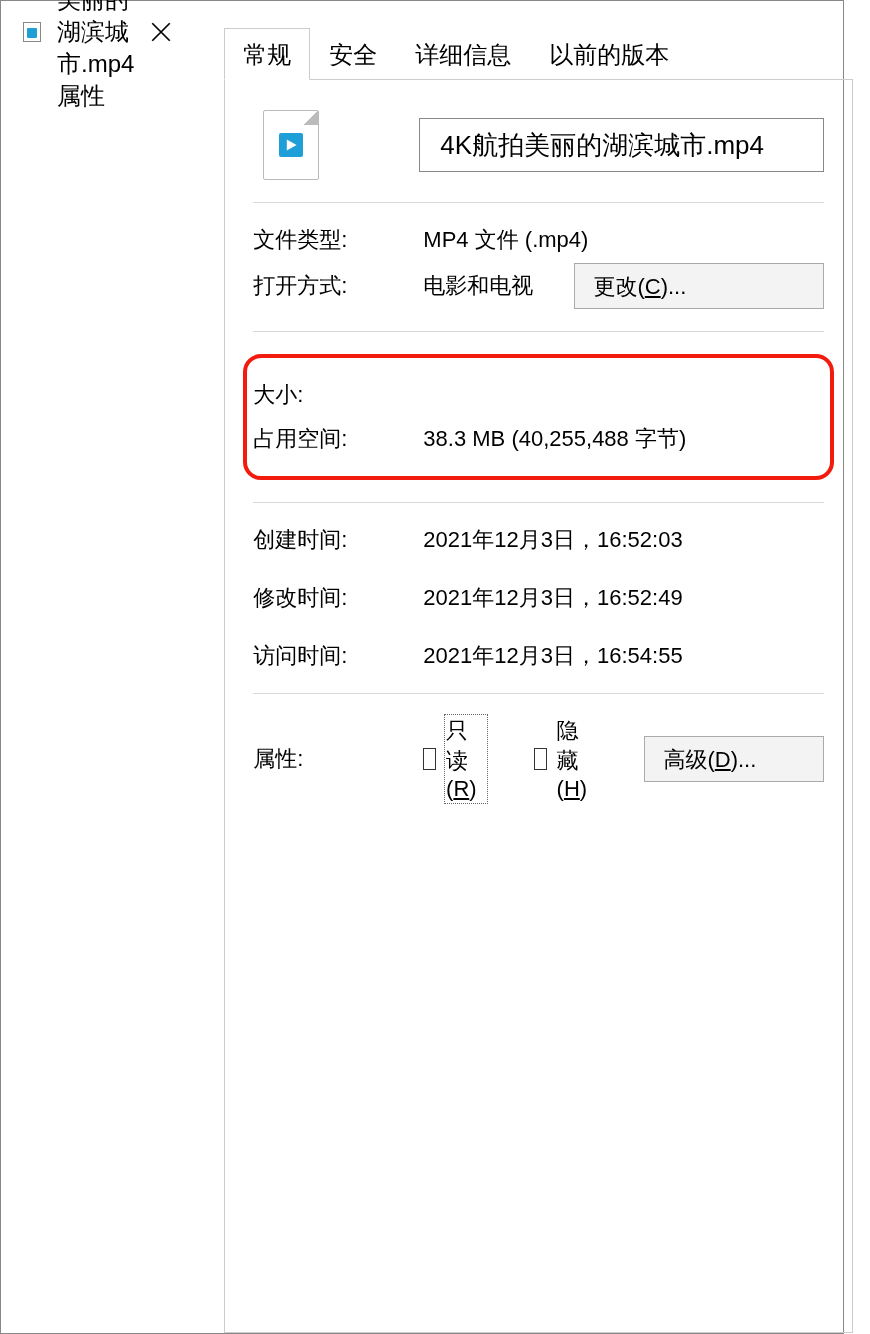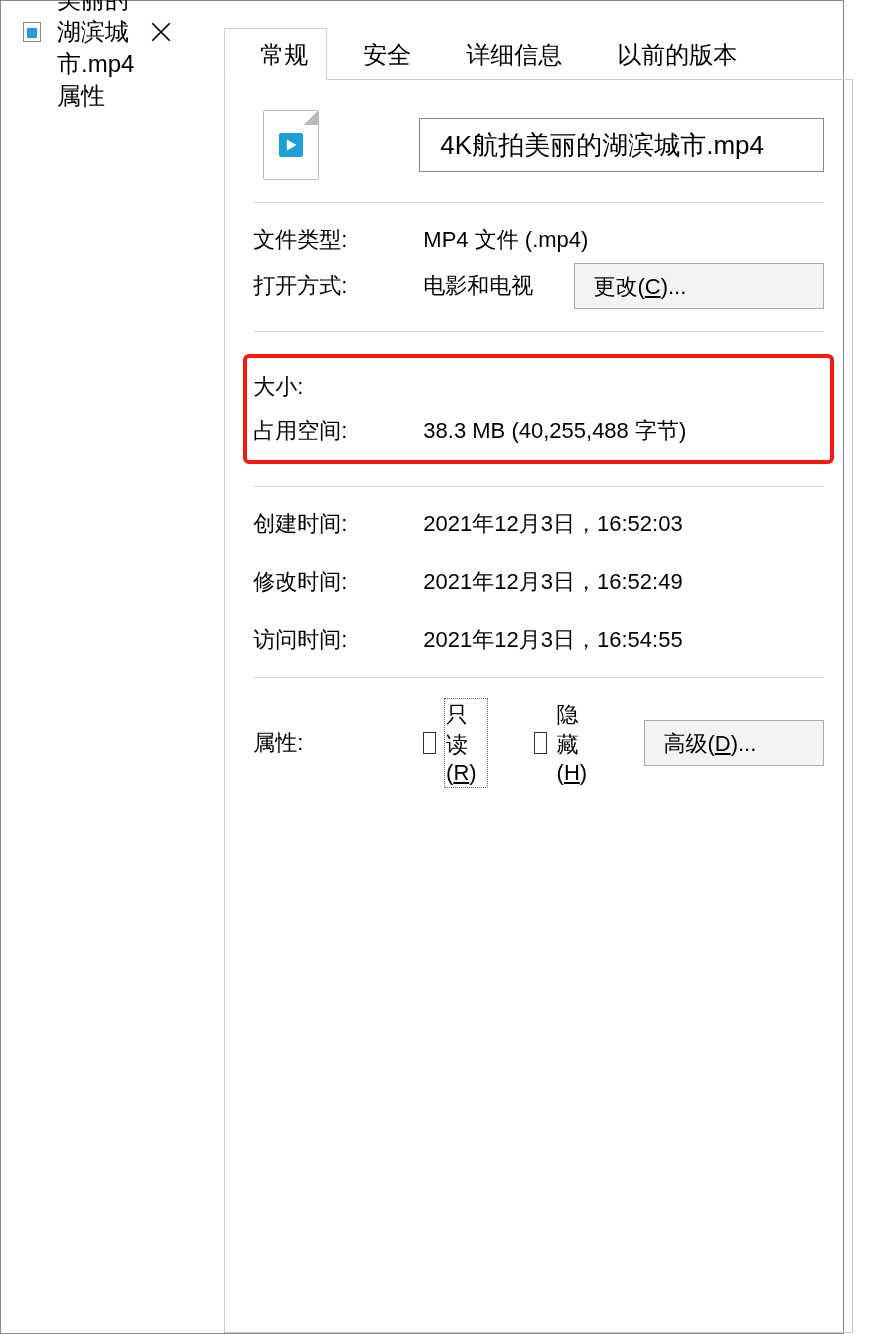--- a/index.html
+++ b/index.html
@@ -49,21 +49,21 @@
     display: flex;
     flex-direction: column;
   }
   .tabs-row {
     display: flex;
     align-items: flex-end;
     height: 50px;
     position: relative;
   }
   .tab {
-    padding: 10px 18px 8px 35px;
+    padding: 10px 18px 8px 18px;
     font-size: 24px;
     border: 1px solid transparent;
     cursor: pointer;
     position: relative;
     top: 1px;
     background: #fff;
   }
   .tab.active {
     border: 1px solid #ccc;
     border-bottom: 1px solid #fff;
@@ -152,22 +152,22 @@
     border: 2px solid #0462c1;
     background: #fff;
     color: #000;
   }
   .openwith-row .btn {
     min-width: 250px;
     margin-left: auto;
   }
   .highlight-box {
     border: 4px solid #f31b0d;
-    border-radius: 6px;
-    padding: 0 6px;
+    border-radius: 18px;
+    padding: 8px 6px;
     margin: 8px -10px;
   }
   .highlight-box .row { margin: 14px 0; }
   .checkbox {
     display: inline-flex;
     align-items: center;
     margin-right: 48px;
     cursor: pointer;
   }
   .checkbox .box {

